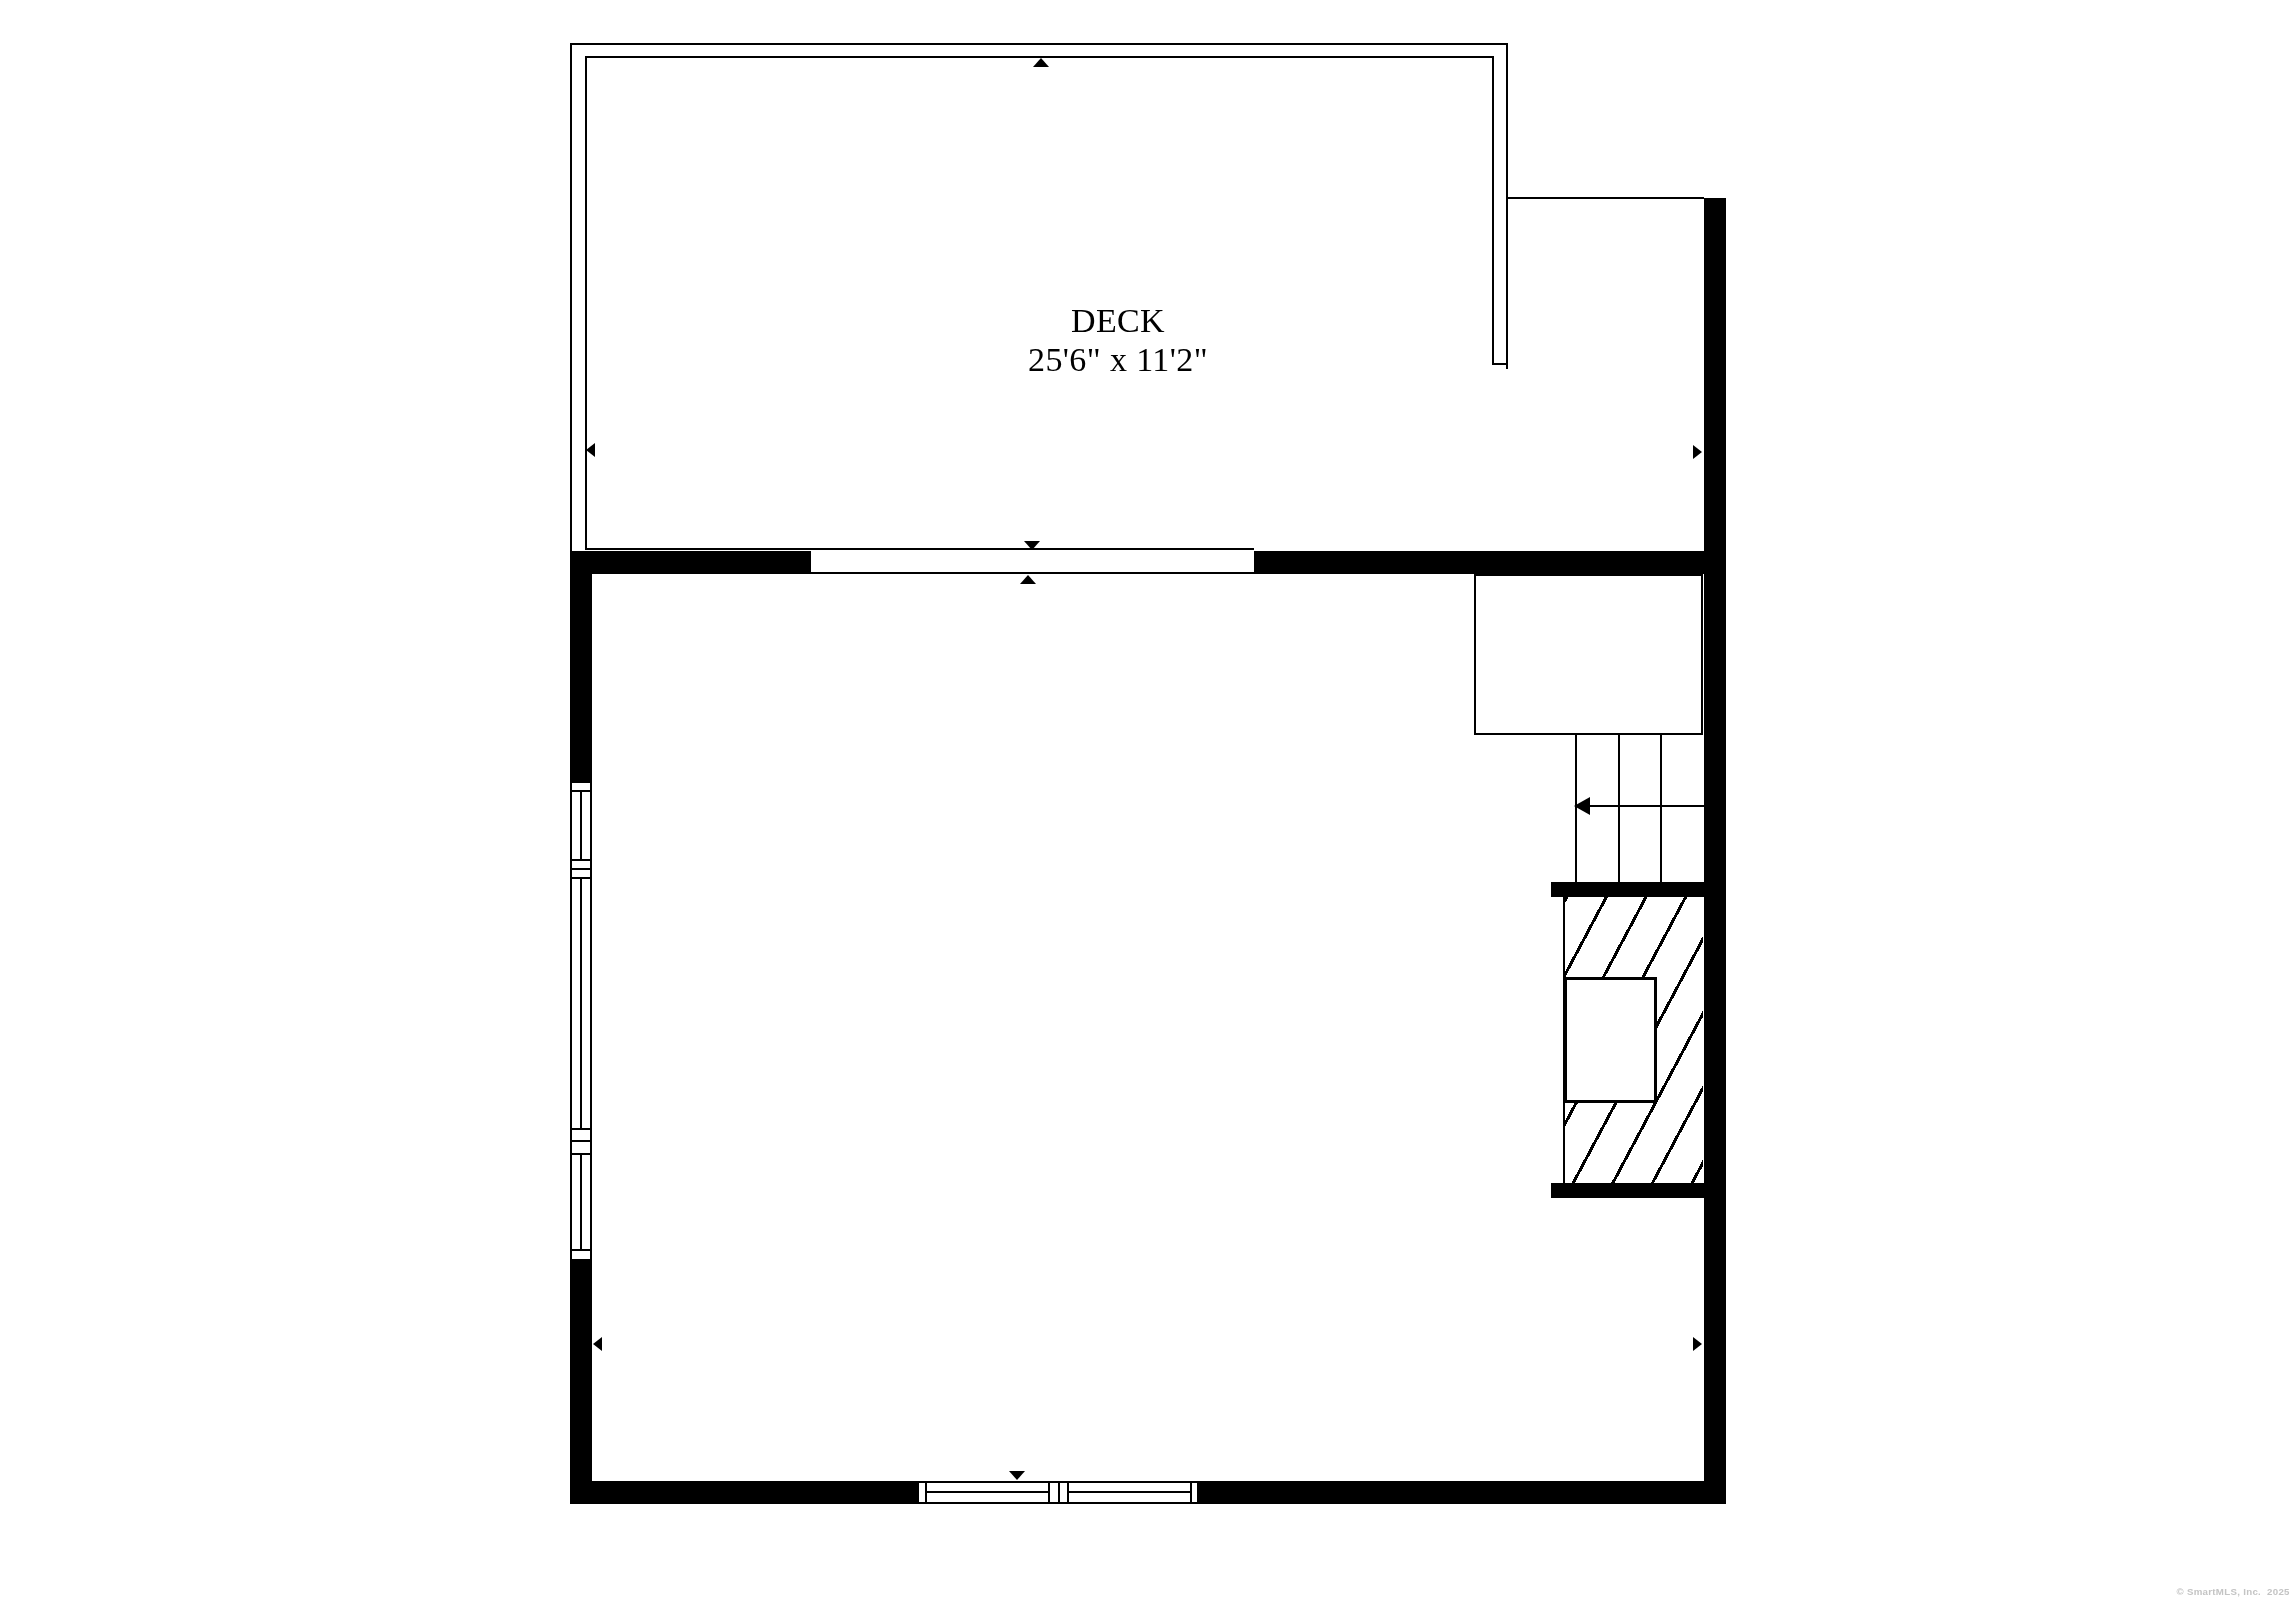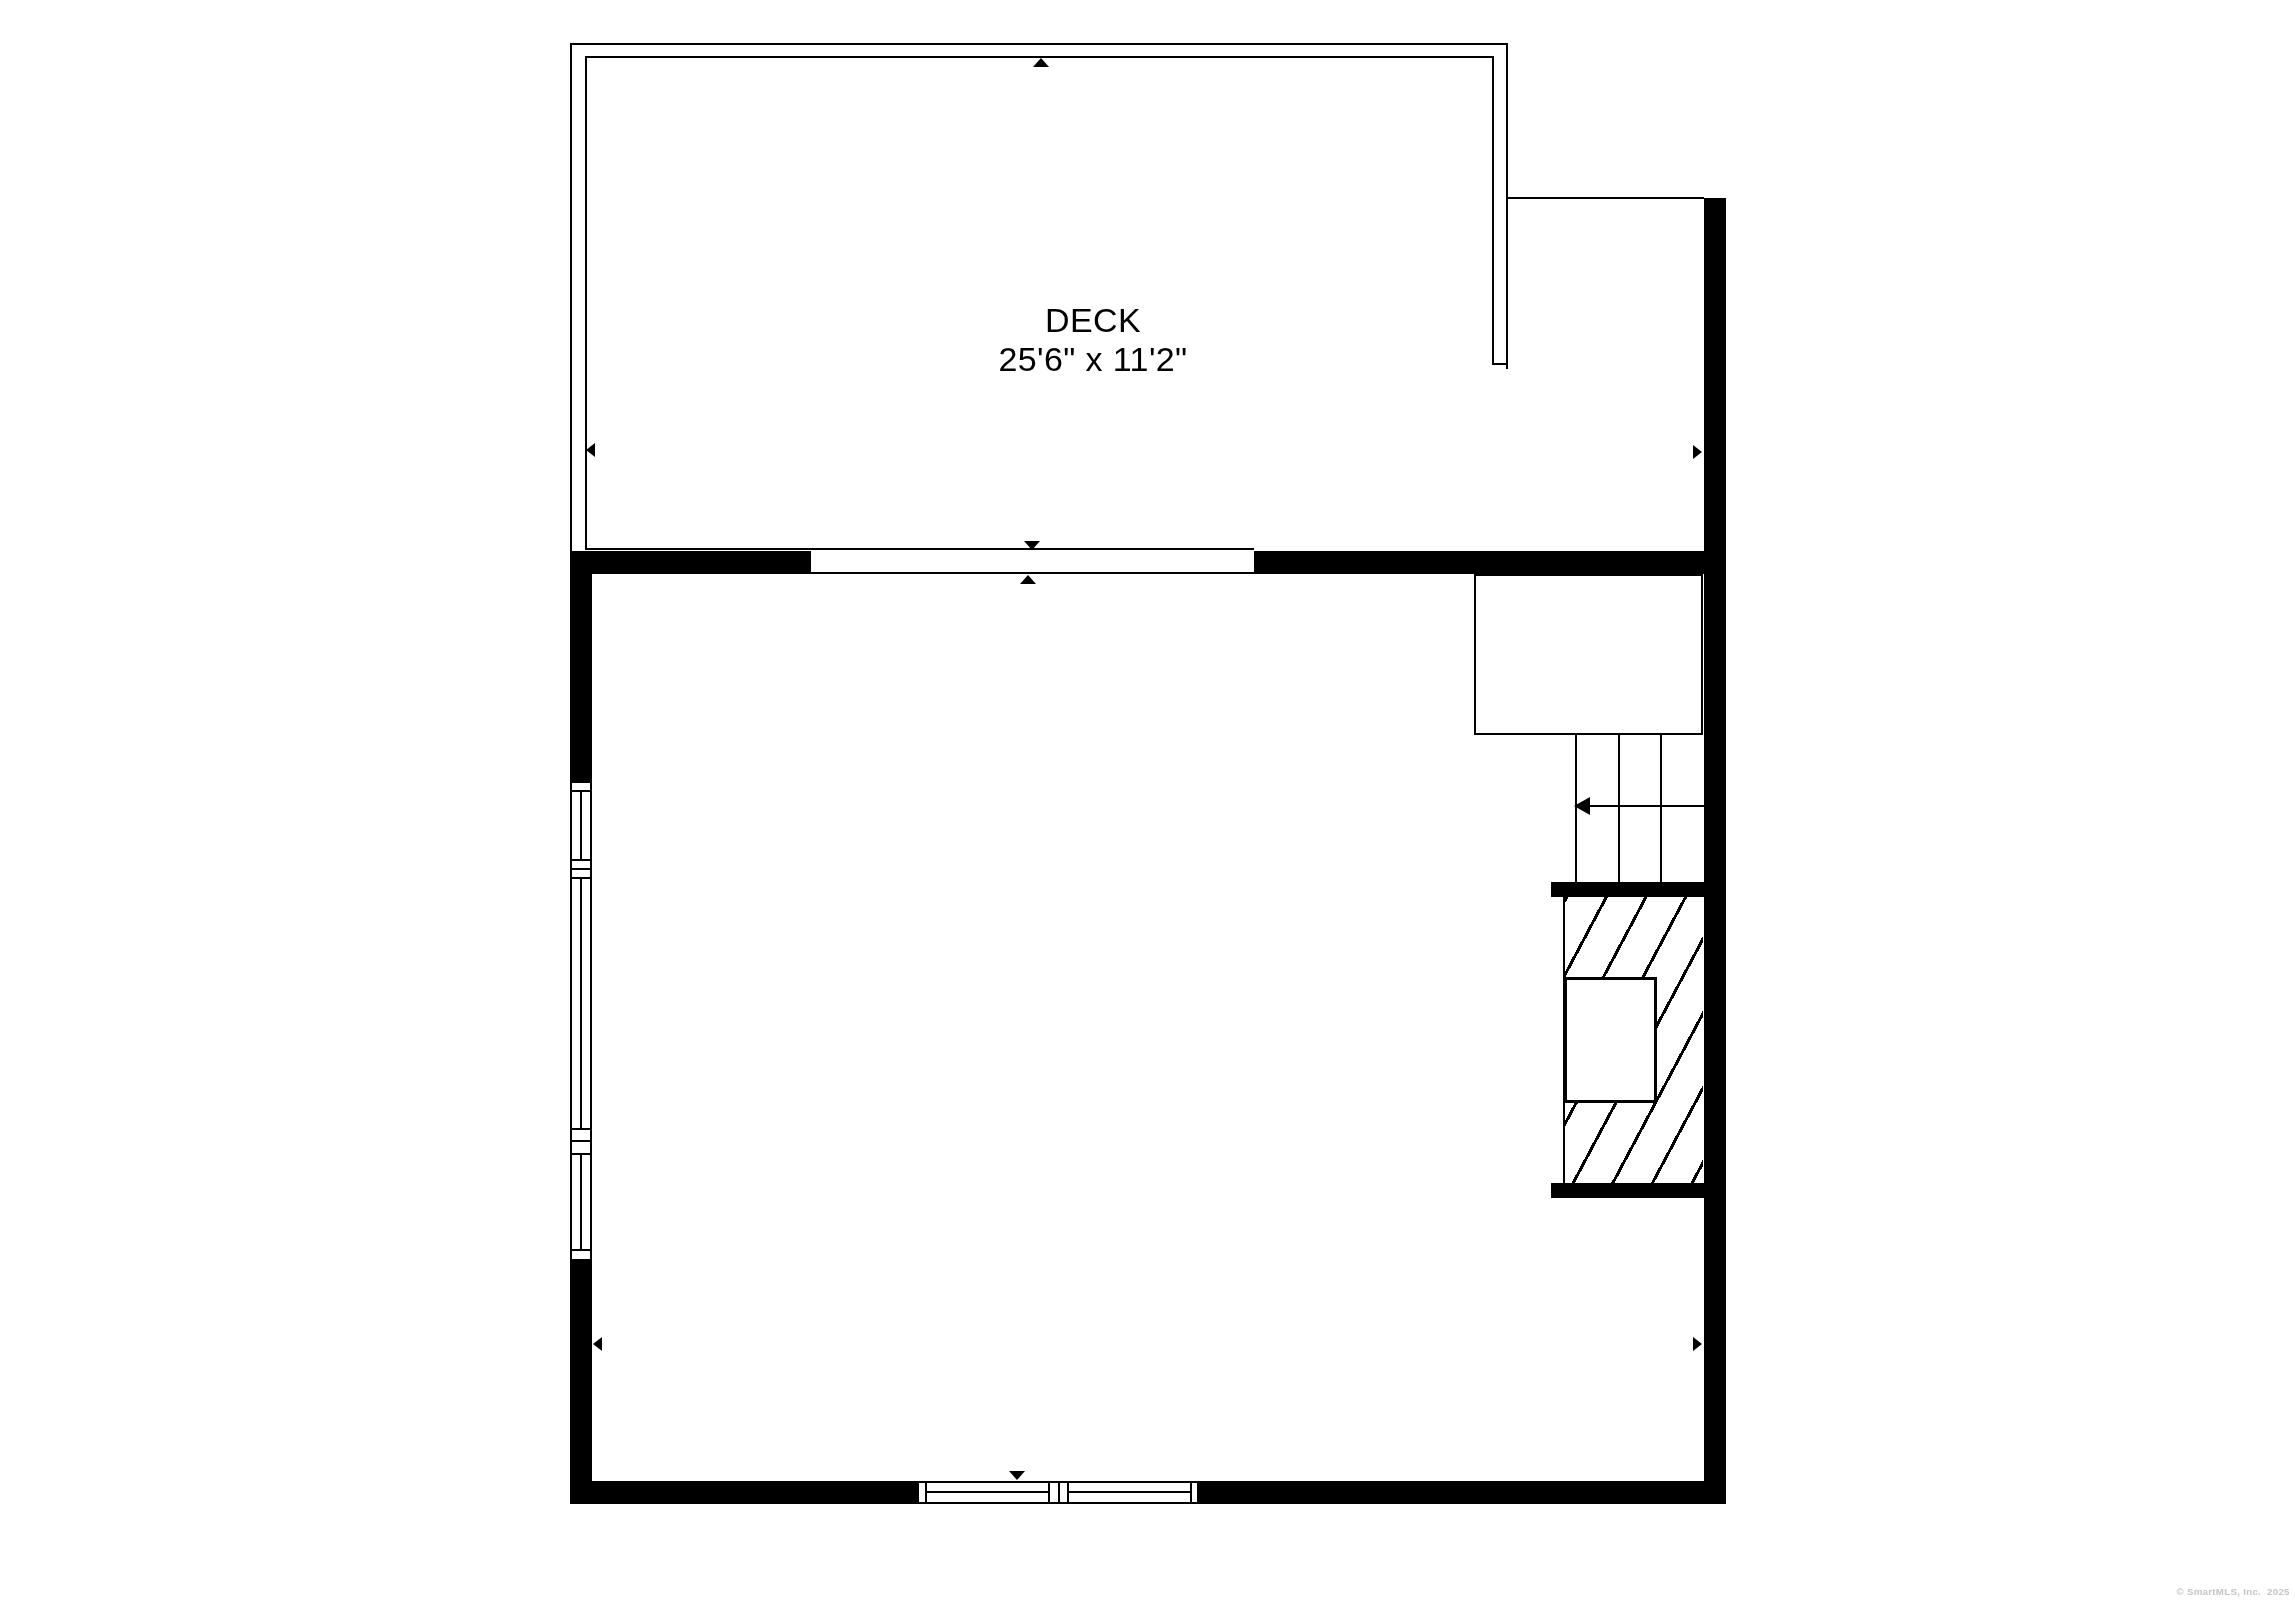--- a/index.html
+++ b/index.html
@@ -89,21 +89,21 @@
 
   <div class="tri" style="left:1033px;top:58px;border-left:8.2px solid transparent;border-right:8.2px solid transparent;border-bottom:9px solid #000;"></div>
   <div class="tri" style="left:1024px;top:541px;border-left:8.2px solid transparent;border-right:8.2px solid transparent;border-top:9px solid #000;"></div>
   <div class="tri" style="left:1020px;top:575px;border-left:8.2px solid transparent;border-right:8.2px solid transparent;border-bottom:9px solid #000;"></div>
   <div class="tri" style="left:1009px;top:1471px;border-left:8.2px solid transparent;border-right:8.2px solid transparent;border-top:9px solid #000;"></div>
   <div class="tri" style="left:586px;top:443px;border-top:7.5px solid transparent;border-bottom:7.5px solid transparent;border-right:9px solid #000;"></div>
   <div class="tri" style="left:1693px;top:445px;border-top:7.5px solid transparent;border-bottom:7.5px solid transparent;border-left:9px solid #000;"></div>
   <div class="tri" style="left:593px;top:1337px;border-top:7.5px solid transparent;border-bottom:7.5px solid transparent;border-right:9px solid #000;"></div>
   <div class="tri" style="left:1693px;top:1337px;border-top:7.5px solid transparent;border-bottom:7.5px solid transparent;border-left:9px solid #000;"></div>
 
-  <div class="room-label" style="left:869px;top:301px;">
+  <div class="room-label" style="left:894px;top:301px;font-family:Liberation Serif, serif;">
     <div>DECK</div>
     <div>25'6" x 11'2"</div>
   </div>
 
   <div class="watermark" style="right:5.2px;top:1586px;">© SmartMLS, Inc.  2025</div>
 
 </div>
 
 
 </body></html>

